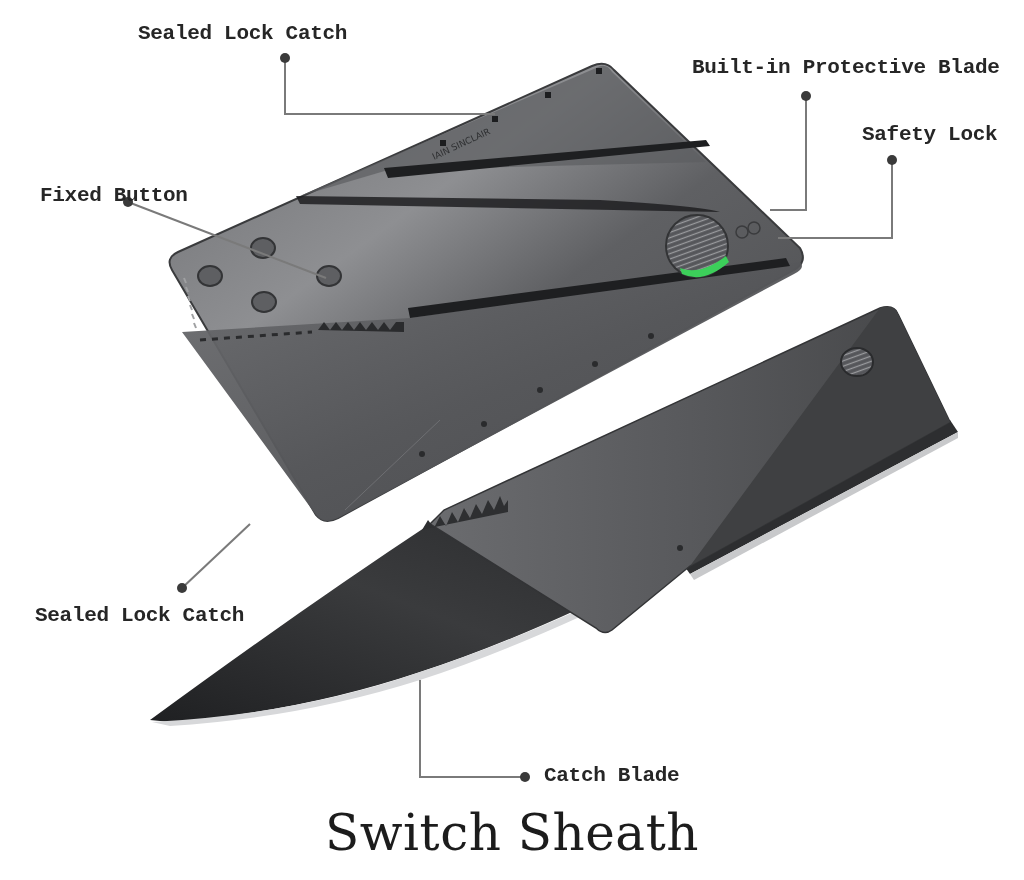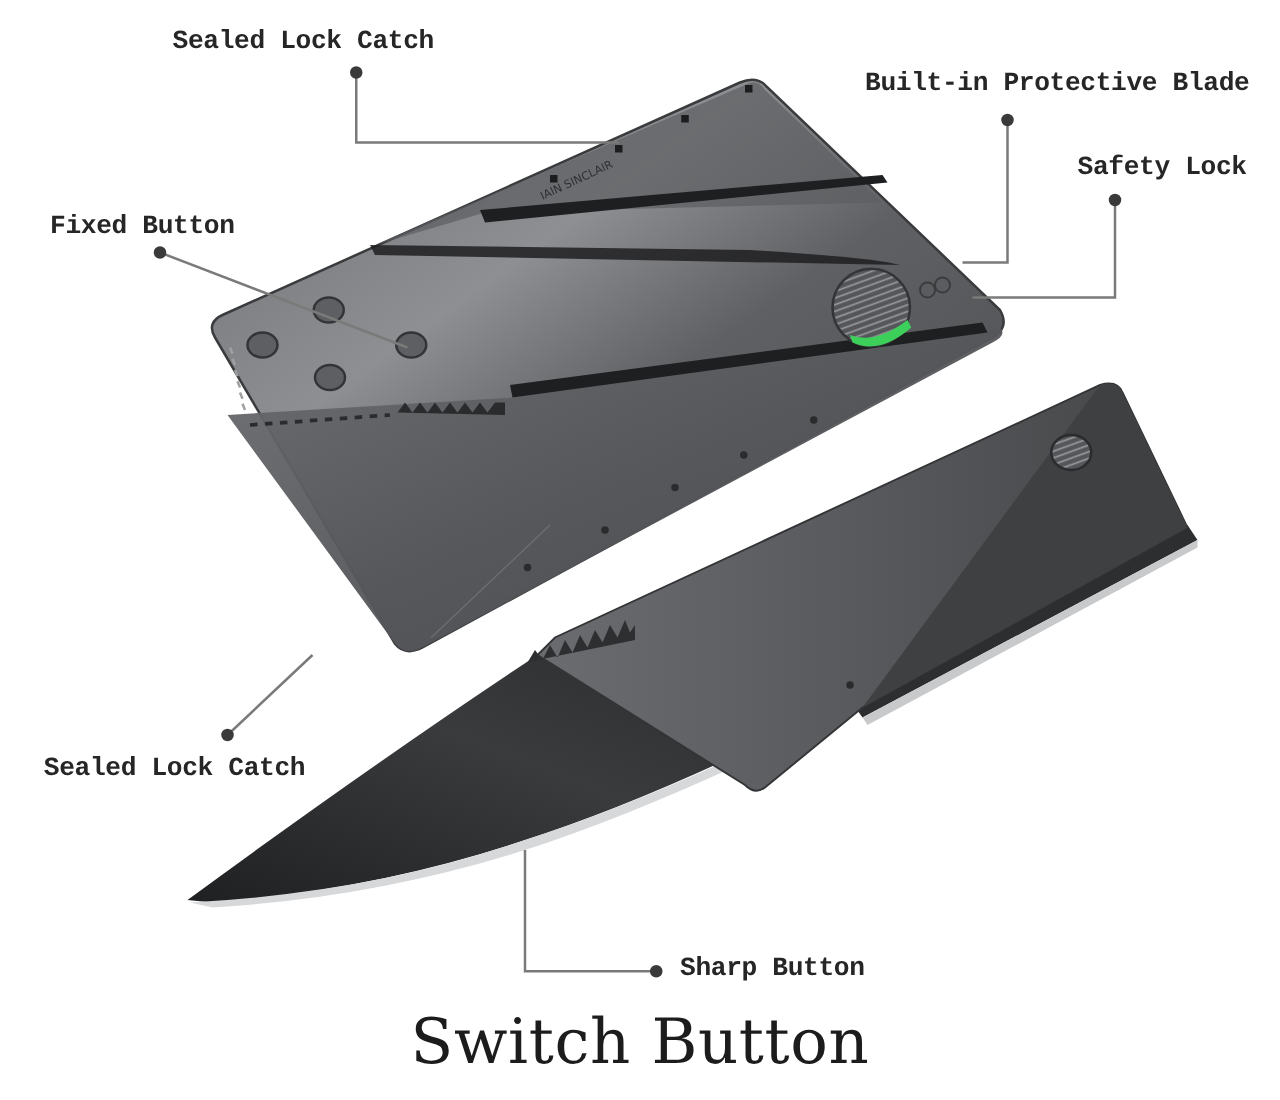--- a/index.html
+++ b/index.html
@@ -163,18 +163,18 @@
       <circle cx="892" cy="160" r="5"></circle>
       <circle cx="128" cy="202" r="5"></circle>
       <circle cx="182" cy="588" r="5"></circle>
       <circle cx="525" cy="777" r="5"></circle>
     </g>
   </svg>
 
   <div class="label" style="left:138px; top:22px;">Sealed Lock Catch</div>
   <div class="label" style="left:692px; top:56px;">Built-in Protective Blade</div>
   <div class="label" style="left:862px; top:123px;text-align:right;">Safety Lock</div>
-  <div class="label" style="left:40px; top:170px;">Fixed Button</div>
+  <div class="label" style="left:40px; top:184px;">Fixed Button</div>
   <div class="label" style="left:35px; top:604px;">Sealed Lock Catch</div>
-  <div class="label" style="left:544px; top:764px;">Sharp Button</div>
+  <div class="label" style="left:544px; top:764px;">Catch Blade</div>
 
-  <div class="title">Switch Button</div>
+  <div class="title">Switch Sheath</div>
 </div>
 
 </body></html>

